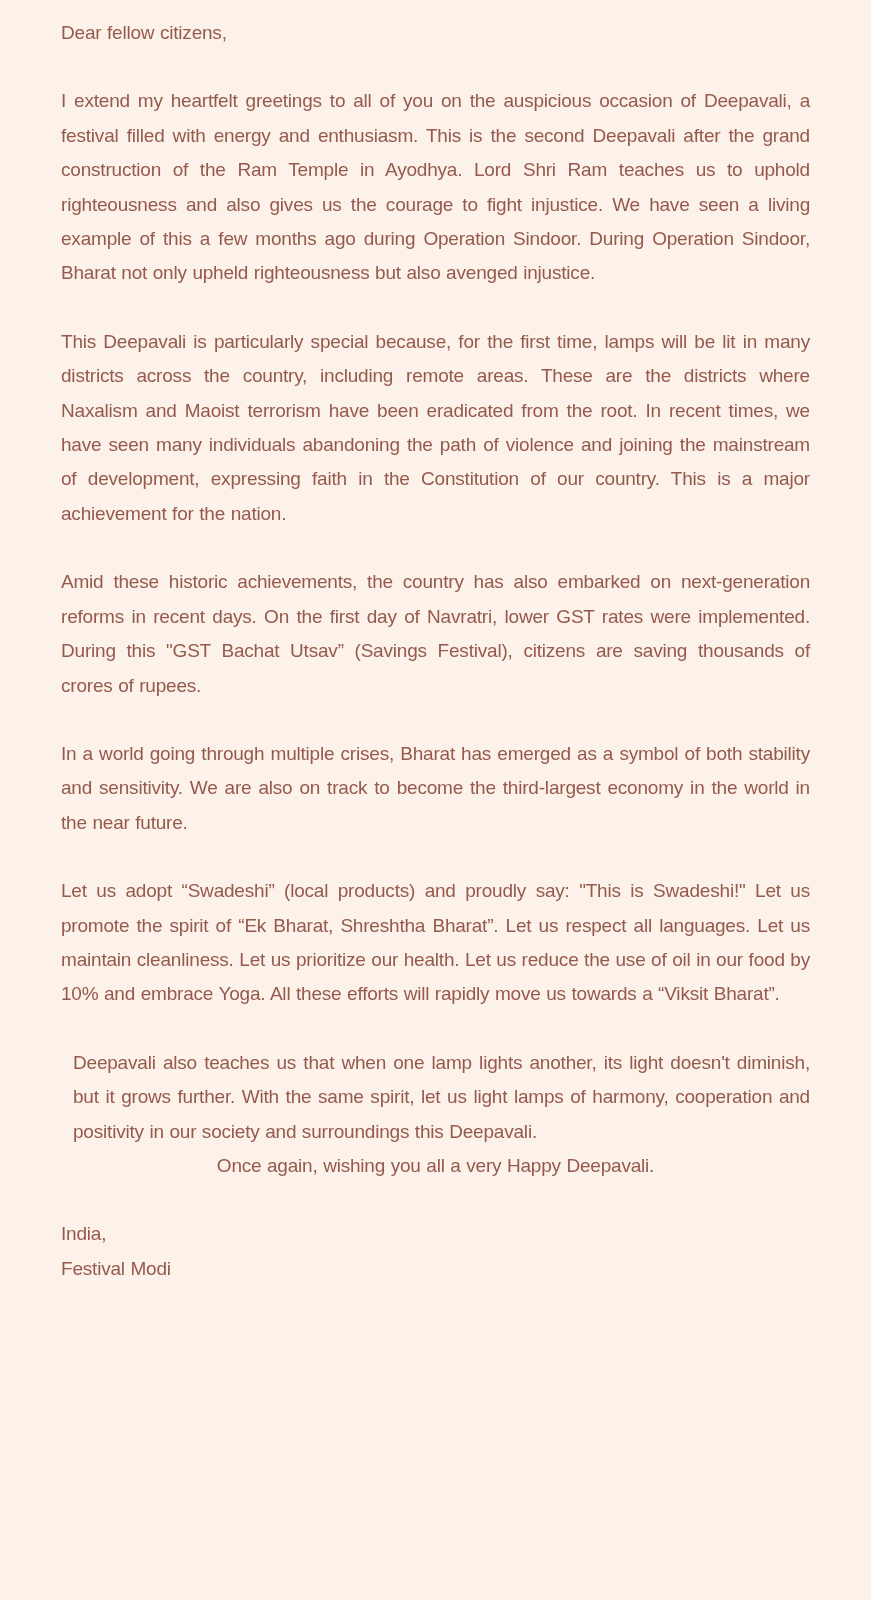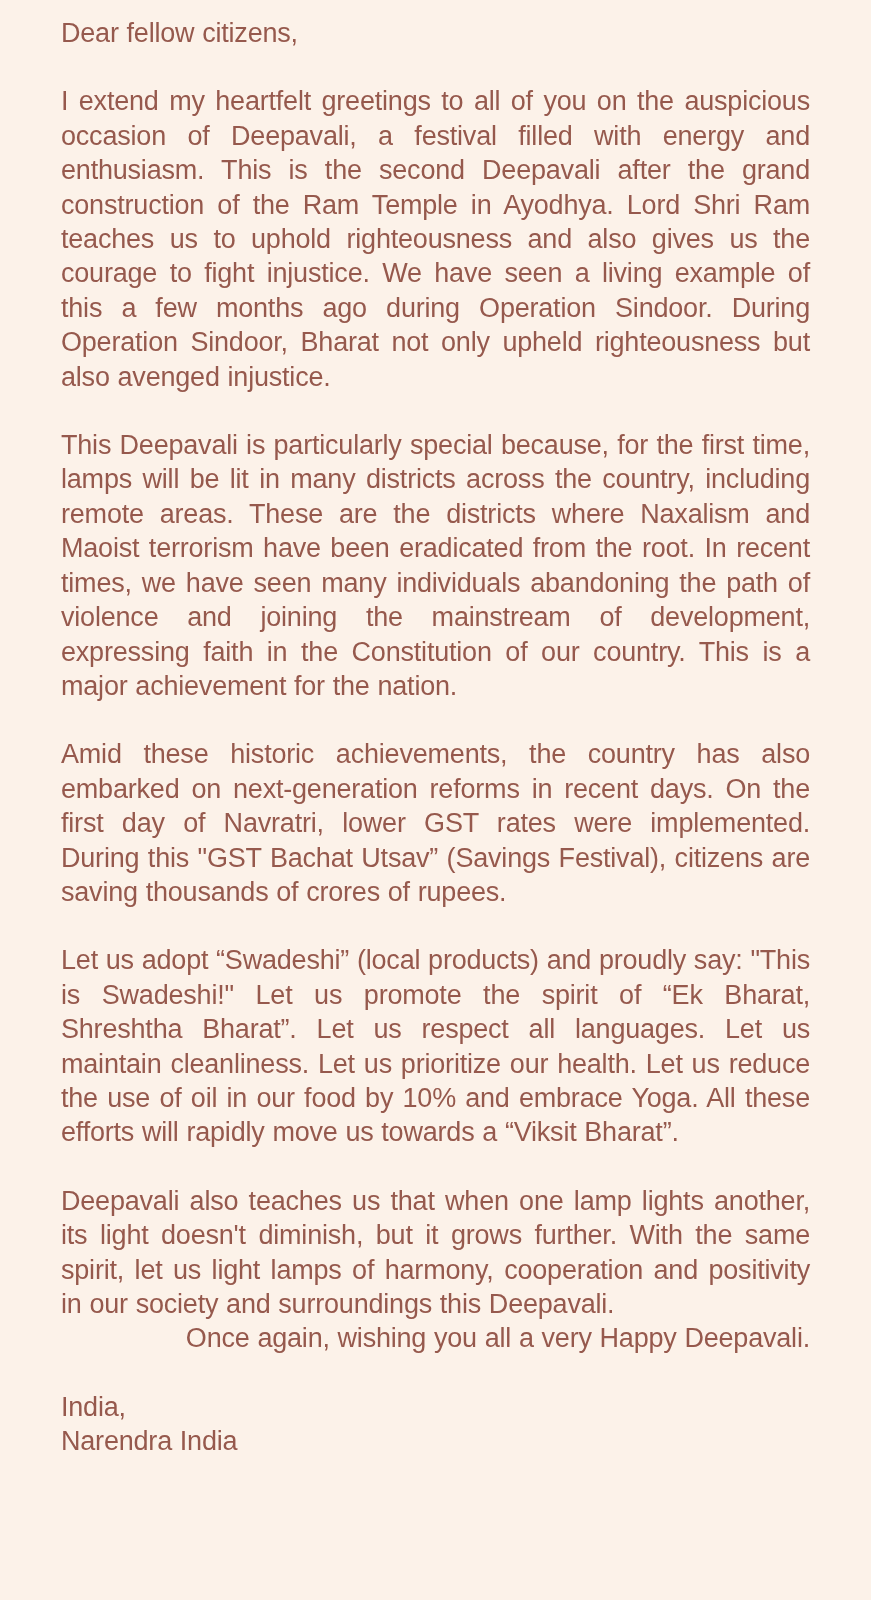--- a/index.html
+++ b/index.html
@@ -10,51 +10,53 @@
     width: 871px;
     min-height: 1600px;
     background: #fcf2e9;
     overflow-x: hidden;
   }
   .letter {
     box-sizing: border-box;
     width: 871px;
     padding: 16px 61px 40px 61px;
     font-family: "Liberation Sans", "DejaVu Sans", sans-serif;
-    font-size: 27px;
+    font-size: 19px;
     letter-spacing: -0.2px;
     word-spacing: 0.5px;
     line-height: 34.4px;
     color: #96594d;
     text-align: justify;
   }
   .letter p {
     margin: 0 0 34px 0;
   }
   .letter p.salutation {
     text-align: left;
   }
   .letter p.no-gap {
     margin-bottom: 0;
+    margin-left: 12px;
   }
   .letter p.line {
-    text-align: right;
+    text-align: center;
   }
   .letter p.signoff,
   .letter p.signature {
     margin: 0;
     text-align: left;
   }
 </style>
 </head>
 <body style="background: rgb(252, 242, 233);">
 
 <div class="letter" style="color: rgb(150, 89, 77);">
   <p class="salutation">Dear fellow citizens,</p>
   <p>I extend my heartfelt greetings to all of you on the auspicious occasion of Deepavali, a festival filled with energy and enthusiasm. This is the second Deepavali after the grand construction of the Ram Temple in Ayodhya. Lord Shri Ram teaches us to uphold righteousness and also gives us the courage to fight injustice. We have seen a living example of this a few months ago during Operation Sindoor. During Operation Sindoor, Bharat not only upheld righteousness but also avenged injustice.</p>
   <p>This Deepavali is particularly special because, for the first time, lamps will be lit in many districts across the country, including remote areas. These are the districts where Naxalism and Maoist terrorism have been eradicated from the root. In recent times, we have seen many individuals abandoning the path of violence and joining the mainstream of development, expressing faith in the Constitution of our country. This is a major achievement for the nation.</p>
   <p>Amid these historic achievements, the country has also embarked on next-generation reforms in recent days. On the first day of Navratri, lower GST rates were implemented. During this "GST Bachat Utsav” (Savings Festival), citizens are saving thousands of crores of rupees.</p>
+  <p>In a world going through multiple crises, Bharat has emerged as a symbol of both stability and sensitivity. We are also on track to become the third-largest economy in the world in the near future.</p>
   <p>Let us adopt “Swadeshi” (local products) and proudly say: "This is Swadeshi!" Let us promote the spirit of “Ek Bharat, Shreshtha Bharat”. Let us respect all languages. Let us maintain cleanliness. Let us prioritize our health. Let us reduce the use of oil in our food by 10% and embrace Yoga. All these efforts will rapidly move us towards a “Viksit Bharat”.</p>
   <p class="no-gap">Deepavali also teaches us that when one lamp lights another, its light doesn't diminish, but it grows further. With the same spirit, let us light lamps of harmony, cooperation and positivity in our society and surroundings this Deepavali.</p>
   <p class="line">Once again, wishing you all a very Happy Deepavali.</p>
   <p class="signoff">India,</p>
-  <p class="signature">Narendra India</p>
+  <p class="signature">Festival Modi</p>
 </div>
 
 </body></html>

